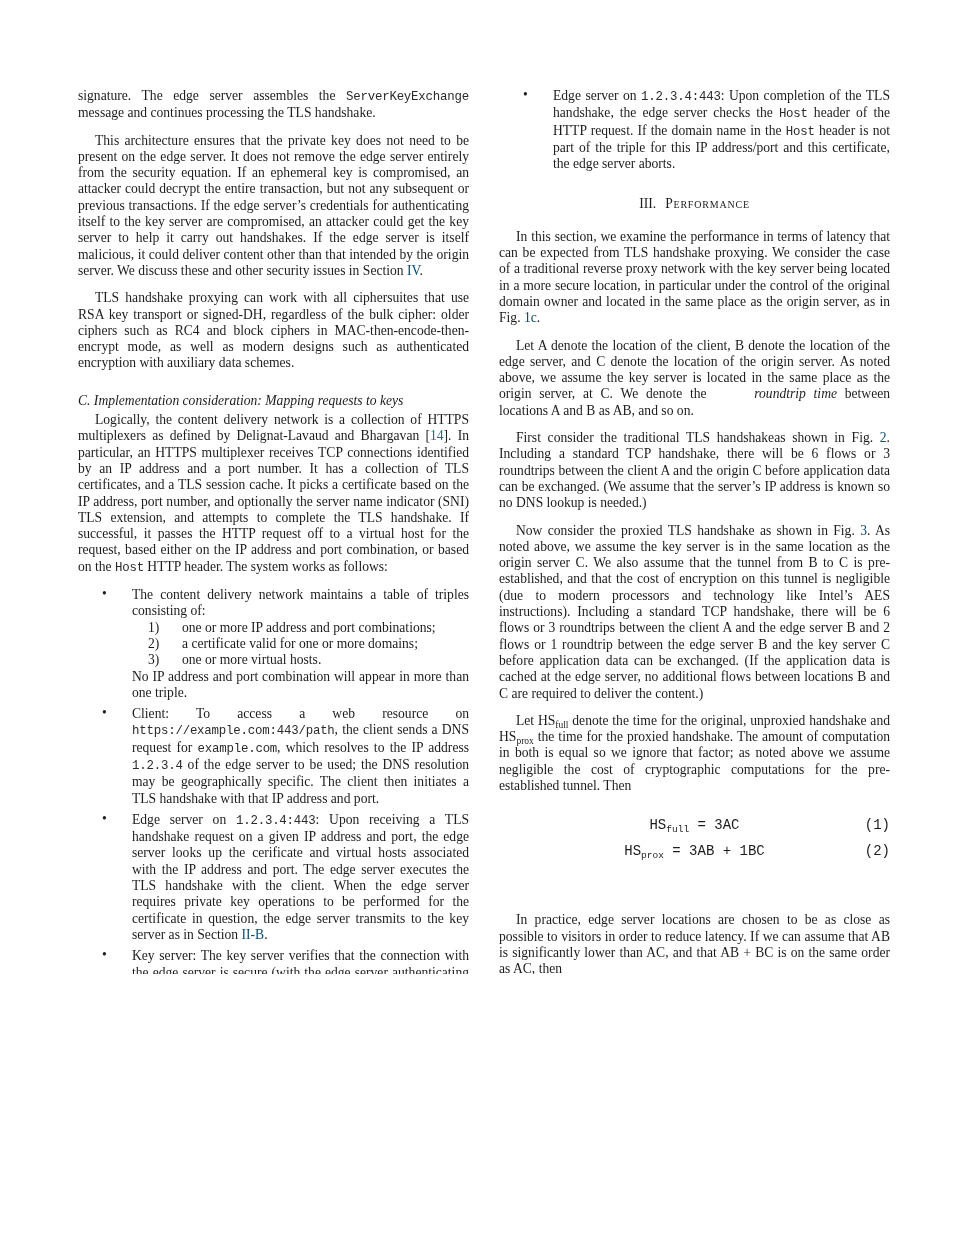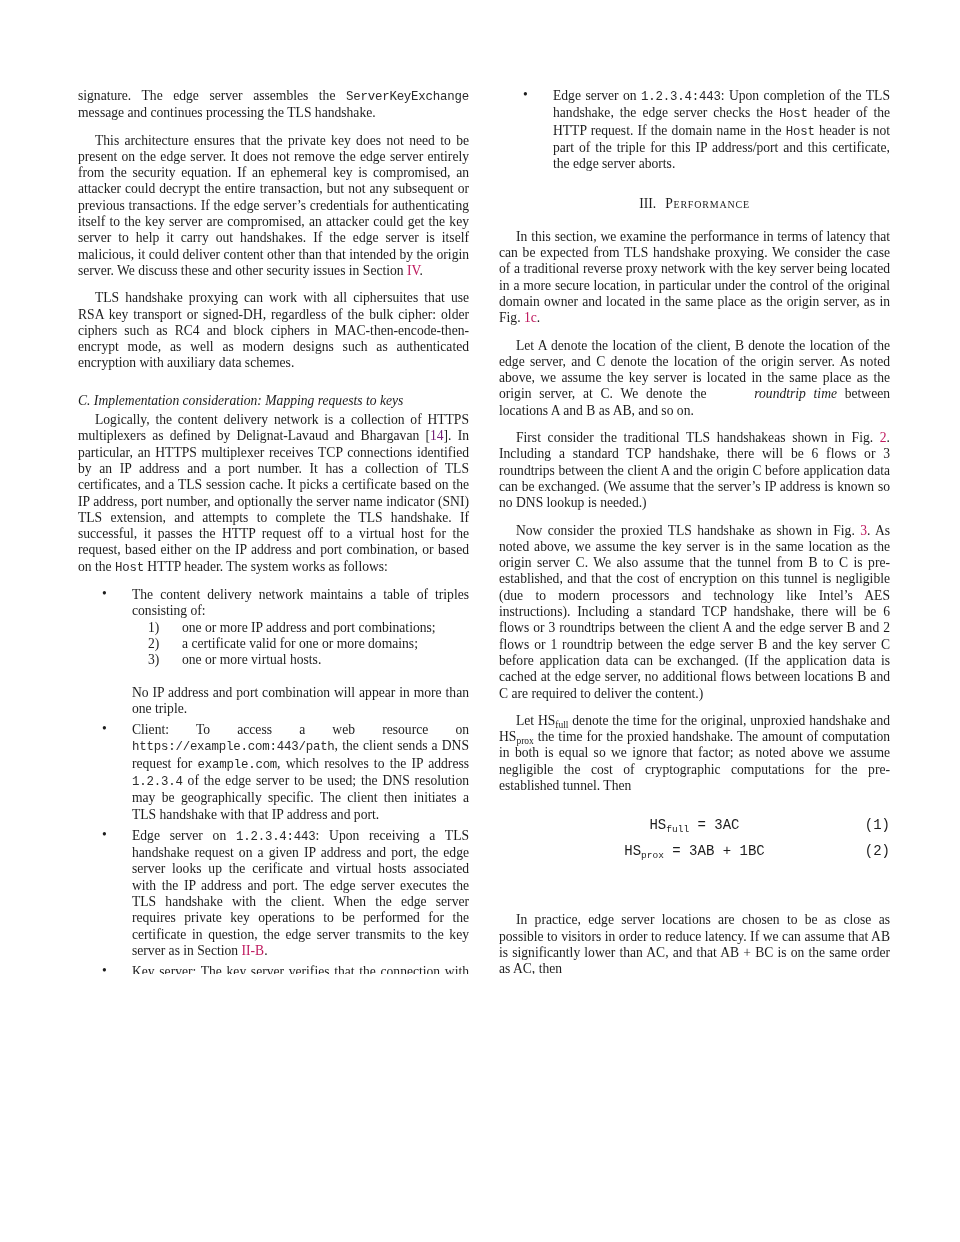--- a/index.html
+++ b/index.html
@@ -12,40 +12,40 @@
     position:absolute; top:88px; width:391px;
     font-size:13.6px; line-height:16.3px; text-align:justify;
   }
   .col-left  { left:78px; }
   .col-right { left:499px; }
 
   .para { margin:0 0 11px 0; }
   .para.indent { text-indent:17px; }
 
   .s-mono  { font-family:"Liberation Mono", monospace; font-size:12.4px; letter-spacing:-0.2px; color:#2a2a2a; }
-  .s-link  { color:#be185d; cursor:pointer; }
-  .s-cite  { color:#701a75; cursor:pointer; }
+  .s-link  { color:#0c4a6e; cursor:pointer; }
+  .s-cite  { color:#0f766e; cursor:pointer; }
   .s-italic{ font-style:italic;margin-left:40px; }
   .s-sub   { font-size:9.5px; vertical-align:-3px; line-height:0; }
 
   .subheading {
     font-style:italic; text-align:left;
     margin:21px 0 3px 0;
   }
   .section-heading {
     text-align:center; margin:24px 0 16px 0; text-indent:0;
   }
   .section-heading .num { margin-right:9px; }
   .section-heading .sc  { font-variant:small-caps; letter-spacing:0.8px; }
 
   .bullet-item { position:relative; padding-left:54px; margin-bottom:5px; }
   .bullet-marker { position:absolute; left:24px; top:-1px; }
   .num-item { position:relative; padding-left:50px; }
   .num-label { position:absolute; left:16px; }
-  .bullet-after { margin-top:16px; }
+  .bullet-after { margin-top:0; }
 
   .equation { margin:16px 0 14px 0;font-family:Liberation Mono, monospace; }
   .equation.display { margin:18px 0 48px 0; }
   .equation.final   { margin:16px 0 24px 0; }
   .eq-row { position:relative; height:26px; line-height:26px; font-size:14px; }
   .eq-row.center { text-align:center; }
   .eq-row.left1  { text-align:left; padding-left:50px; }
   .eq-row.left2  { text-align:left; padding-left:95px; }
   .eq-tag { position:absolute; right:0; top:0; }
 

